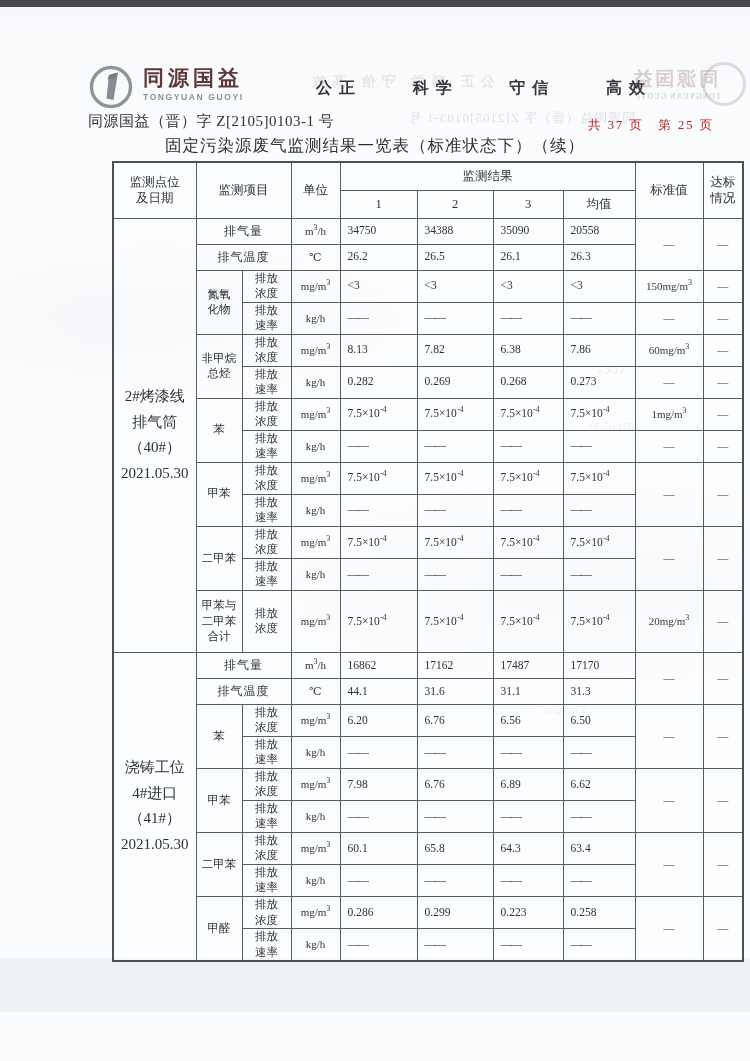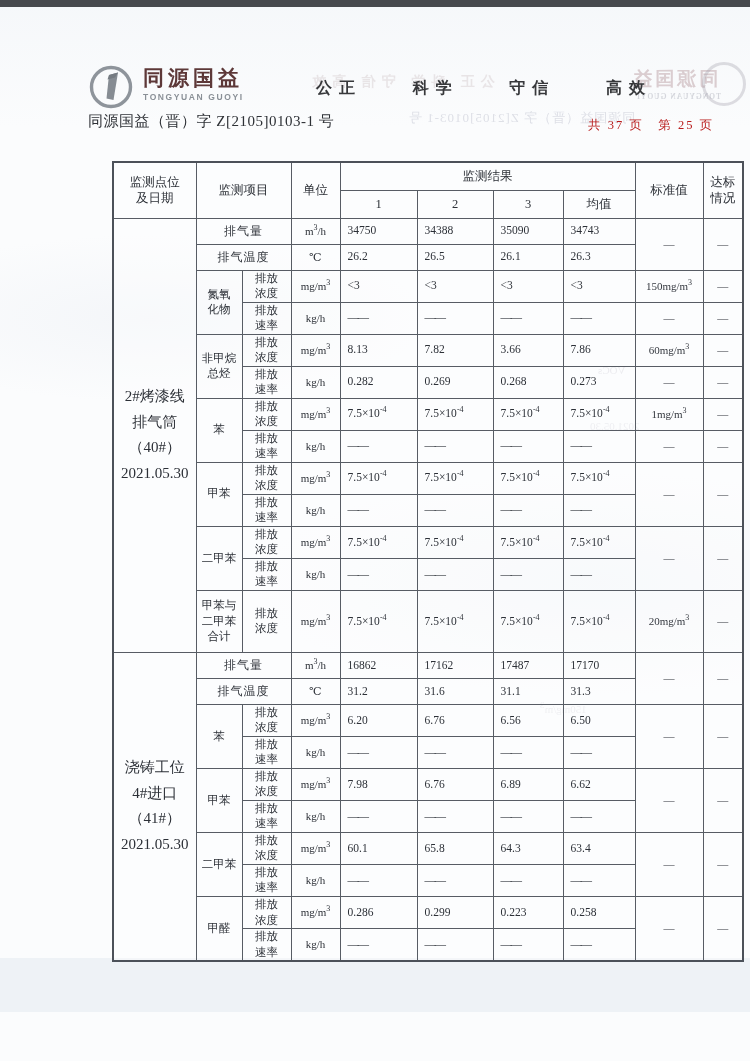--- a/index.html
+++ b/index.html
@@ -80,20 +80,21 @@
 
   <div class="slogans">
     <span class="slogan">公正</span>
     <span class="slogan">科学</span>
     <span class="slogan">守信</span>
     <span class="slogan">高效</span>
   </div>
 
   <div class="docline">同源国益（晋）字 Z[2105]0103-1 号</div>
   <div class="pageinfo">共 37 页　第 25 页</div>
+  <div class="title">固定污染源废气监测结果一览表（标准状态下）（续）</div>
 
   <div class="tbl-wrap">
     <table>
       <colgroup id="cols">
           <col style="width: 83px;">
           <col style="width: 46px;">
           <col style="width: 49px;">
           <col style="width: 49px;">
           <col style="width: 77px;">
           <col style="width: 76px;">
@@ -122,21 +123,21 @@
           <tr style="height: 26px;">
             <td rowspan="13" class="pt">2#烤漆线
 排气筒
 （40#）
 2021.05.30</td>
             <td colspan="2" class="lab">排气量</td>
             <td class="un">m<sup>3</sup>/h</td>
             <td class="va">34750</td>
             <td class="va">34388</td>
             <td class="va">35090</td>
-            <td class="va">34743</td>
+            <td class="va">20558</td>
             <td rowspan="2" class="st">—</td>
             <td rowspan="2" class="ok">—</td>
           </tr>
           <tr style="height: 26px;">
             <td colspan="2" class="lab">排气温度</td>
             <td class="un">℃</td>
             <td class="va">26.2</td>
             <td class="va">26.5</td>
             <td class="va">26.1</td>
             <td class="va">26.3</td>
@@ -166,21 +167,21 @@
             <td class="ok">—</td>
           </tr>
           <tr style="height: 31px;">
             <td rowspan="2" class="it">非甲烷
 总烃</td>
             <td class="su">排放
 浓度</td>
             <td class="un">mg/m<sup>3</sup></td>
             <td class="va">8.13</td>
             <td class="va">7.82</td>
-            <td class="va">3.66</td>
+            <td class="va">6.38</td>
             <td class="va">7.86</td>
             <td class="st">60mg/m<sup>3</sup></td>
             <td class="ok">—</td>
           </tr>
           <tr style="height: 31px;">
             <td class="su">排放
 速率</td>
             <td class="un">kg/h</td>
             <td class="va">0.282</td>
             <td class="va">0.269</td>
@@ -278,21 +279,21 @@
             <td class="va">16862</td>
             <td class="va">17162</td>
             <td class="va">17487</td>
             <td class="va">17170</td>
             <td rowspan="2" class="st">—</td>
             <td rowspan="2" class="ok">—</td>
           </tr>
           <tr style="height: 26px;">
             <td colspan="2" class="lab">排气温度</td>
             <td class="un">℃</td>
-            <td class="va">31.2</td>
+            <td class="va">44.1</td>
             <td class="va">31.6</td>
             <td class="va">31.1</td>
             <td class="va">31.3</td>
           </tr>
           <tr style="height: 31px;">
             <td rowspan="2" class="it">苯</td>
             <td class="su">排放
 浓度</td>
             <td class="un">mg/m<sup>3</sup></td>
             <td class="va">6.20</td>

